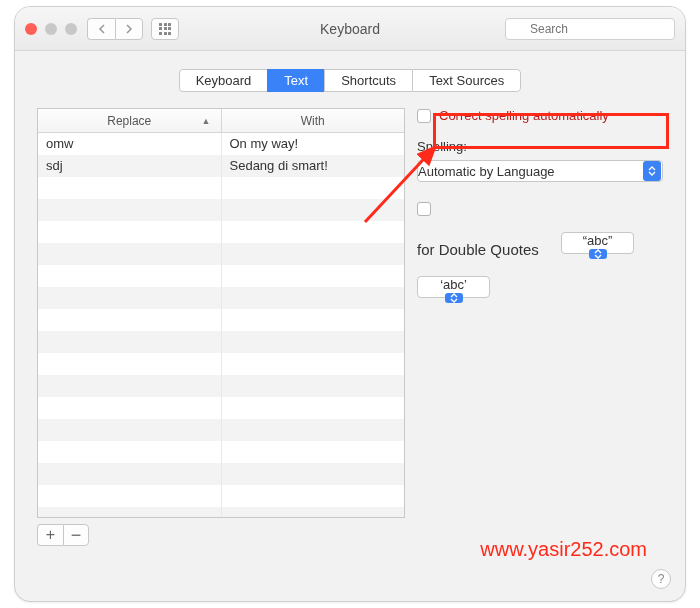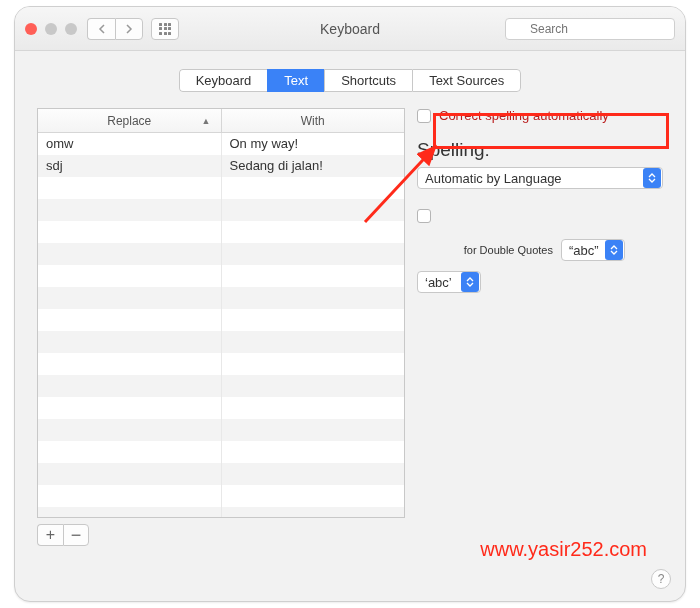--- a/index.html
+++ b/index.html
@@ -183,30 +183,30 @@
     gap: 8px;
     margin-bottom: 16px;
   }
   .mac-checkbox {
     width: 14px; height: 14px;
     border: 1px solid #b5b5b5;
     border-radius: 3px;
     background: #fff;
   }
   .label-text { color: #b91c1c; font-size: 13px; }
-  .section-label { color: #333; font-size: 19px; margin-bottom: 6px; }
+  .section-label { color: #333; font-size: 13px; margin-bottom: 6px; }
 
   .mac-select {
     display: flex;
     align-items: center;
     height: 22px;
     background: #fff;
     border: 1px solid #c8c8c8;
     border-radius: 4px;
-    padding: 0 0 0 7px;
+    padding: 0 0 0 0;
     margin-bottom: 20px;
     font-size: 13px;
     color: #333;
   }
   .mac-select .sel-text { flex: 1; }
   .mac-select .sel-arrows {
     width: 18px; height: 20px;
     background: #3b82f6;
     border-radius: 3px;
     margin: 1px;
@@ -217,25 +217,25 @@
   .sel-arrows svg { display: block; }
 
   .quote-row {
     display: flex;
     align-items: center;
     margin-bottom: 10px;
     gap: 8px;
   }
   .quote-row .q-label {
     flex: 0 0 136px;
-    text-align: right;
-    font-size: 11px;
+    text-align: left;
+    font-size: 15px;
     color: #333;
   }
-  .quote-row .mac-select { margin-bottom: 0; width: 64px; }
+  .quote-row .mac-select { margin-bottom: 12px; width: 73px; flex-direction: column; }
 
   .highlight-box {
     position: absolute;
     border: 3px solid #ff2a1a;
     pointer-events: none;
   }
   .arrow-svg {
     position: absolute;
     pointer-events: none;
   }
@@ -324,21 +324,21 @@
           </div>
           <div class="th">With</div>
         </div>
         <div class="tbody">
           <div class="trow">
             <div class="td first">omw</div>
             <div class="td">On my way!</div>
           </div>
           <div class="trow">
             <div class="td first">sdj</div>
-            <div class="td">Sedang di jalan!</div>
+            <div class="td">Sedang di smart!</div>
           </div>
           <div class="trow">
               <div class="td first"></div>
               <div class="td"></div>
             </div>
           <div class="trow">
               <div class="td first"></div>
               <div class="td"></div>
             </div>
           <div class="trow">

